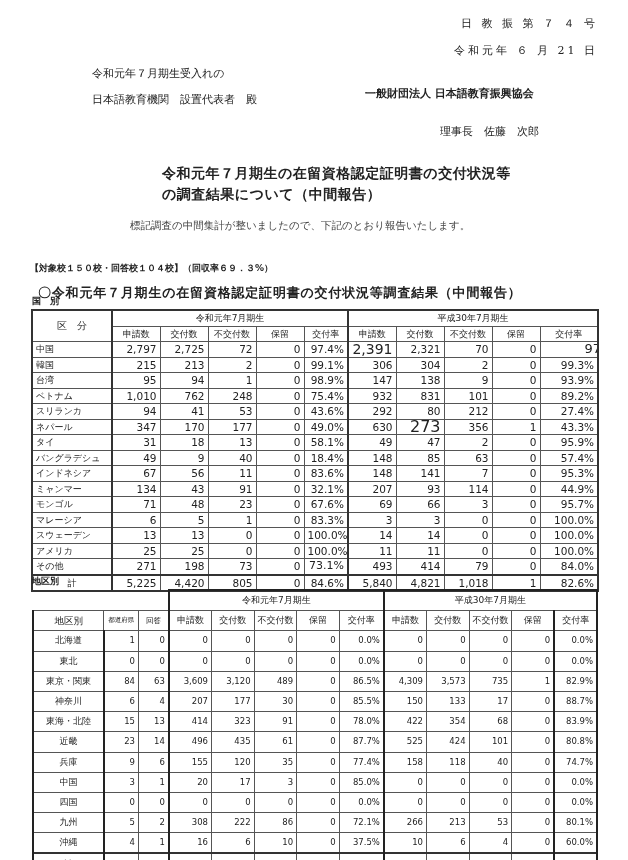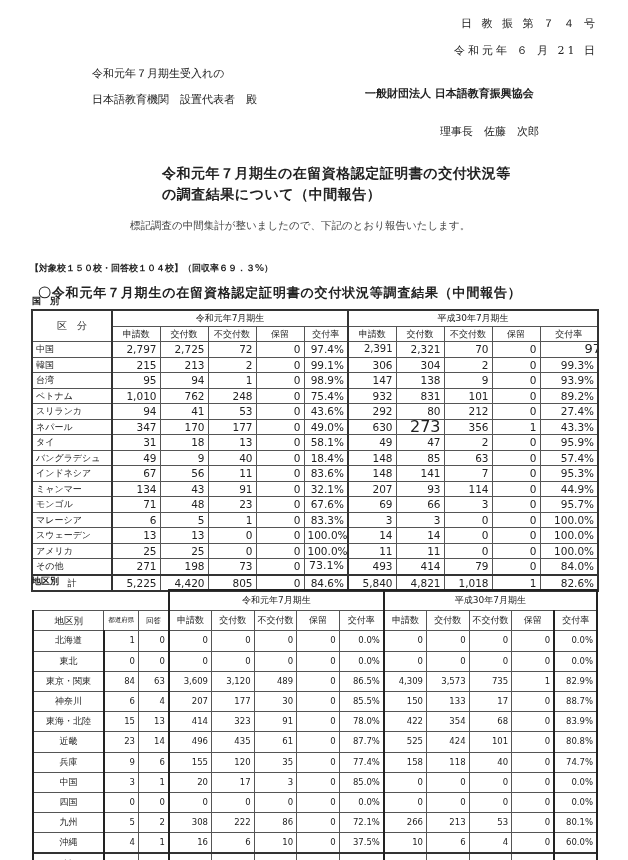--- a/index.html
+++ b/index.html
@@ -86,21 +86,21 @@
     </tr>
   </thead>
   <tbody id="country-body">
       <tr>
         <td class="lab sep">中国</td>
         <td class="num" style="font-size: 10.5px;">2,797</td>
         <td class="num" style="font-size: 10.5px;">2,725</td>
         <td class="num" style="font-size: 10.5px;">72</td>
         <td class="num" style="font-size: 10.5px;">0</td>
         <td class="num sep" style="font-size: 10.5px;">97.4%</td>
-        <td class="num" style="font-size: 10px;">2,391</td>
+        <td class="num" style="font-size: 14px;">2,391</td>
         <td class="num" style="font-size: 10.5px;">2,321</td>
         <td class="num" style="font-size: 10.5px;">70</td>
         <td class="num" style="font-size: 10.5px;">0</td>
         <td class="num" style="font-size: 13px; padding-left: 44px;">97.1%</td>
       </tr>
       <tr>
         <td class="lab sep">韓国</td>
         <td class="num" style="font-size: 10.5px;">215</td>
         <td class="num" style="font-size: 10.5px;">213</td>
         <td class="num" style="font-size: 10.5px;">2</td>

